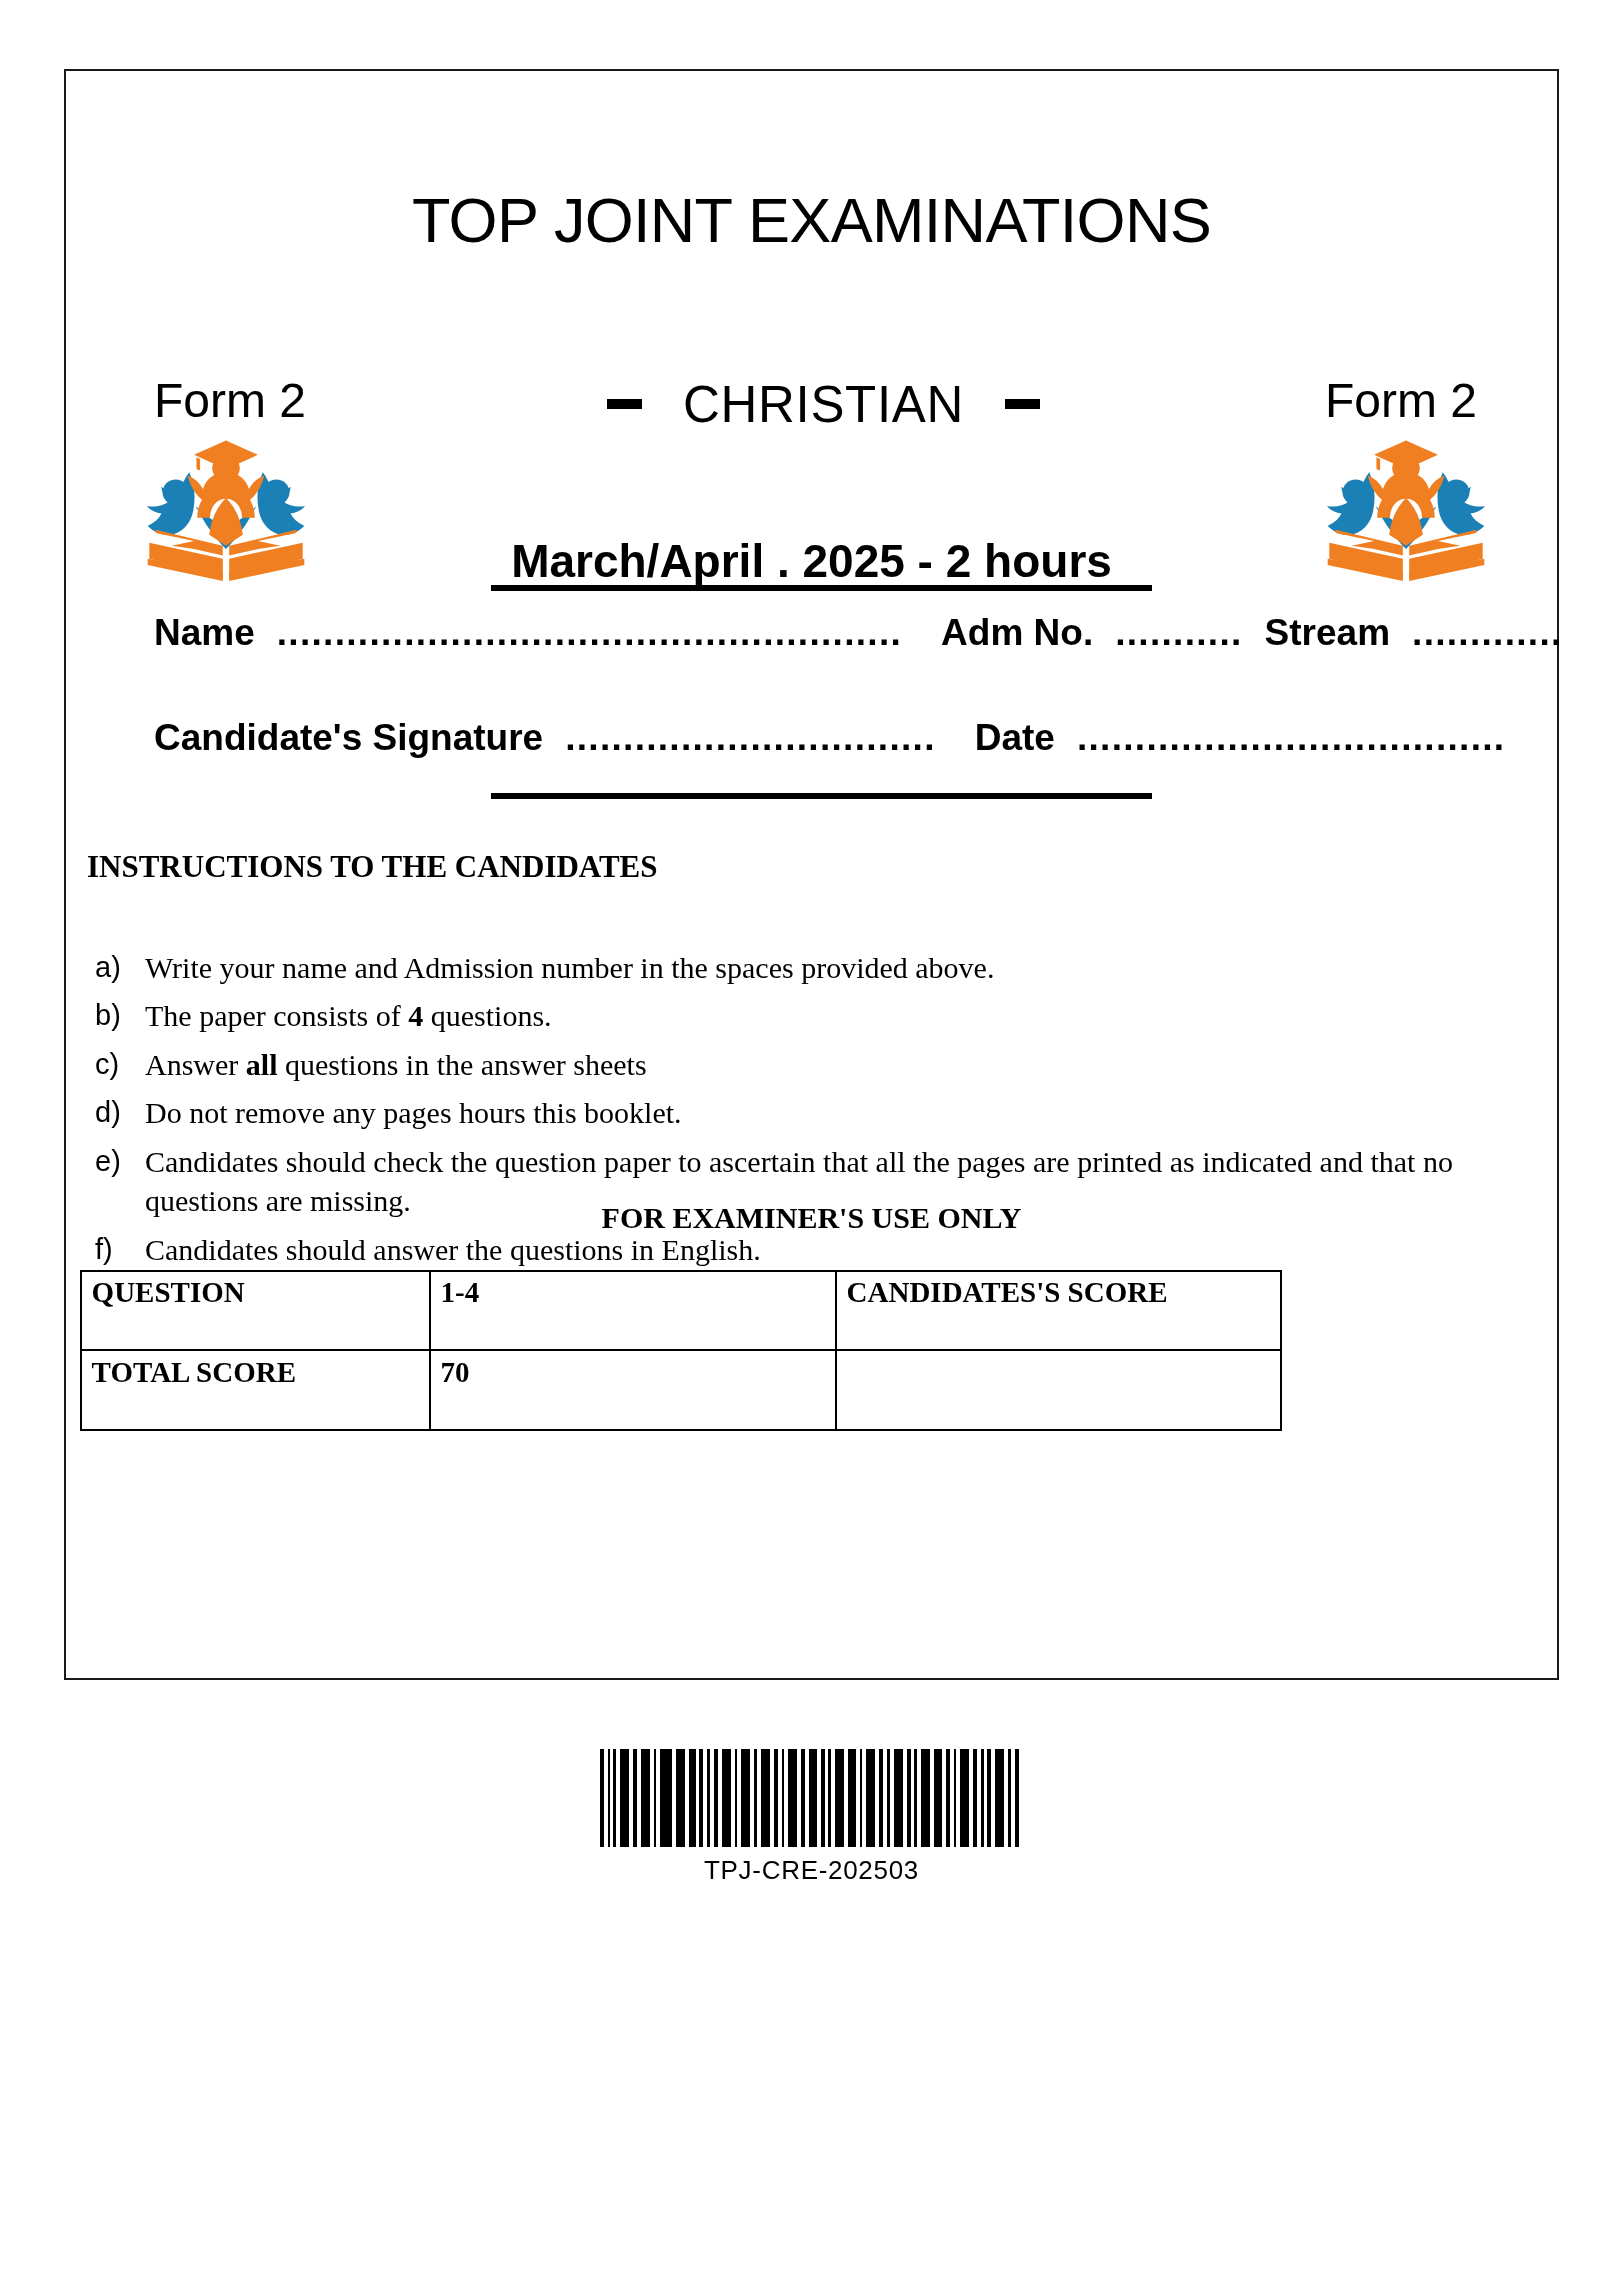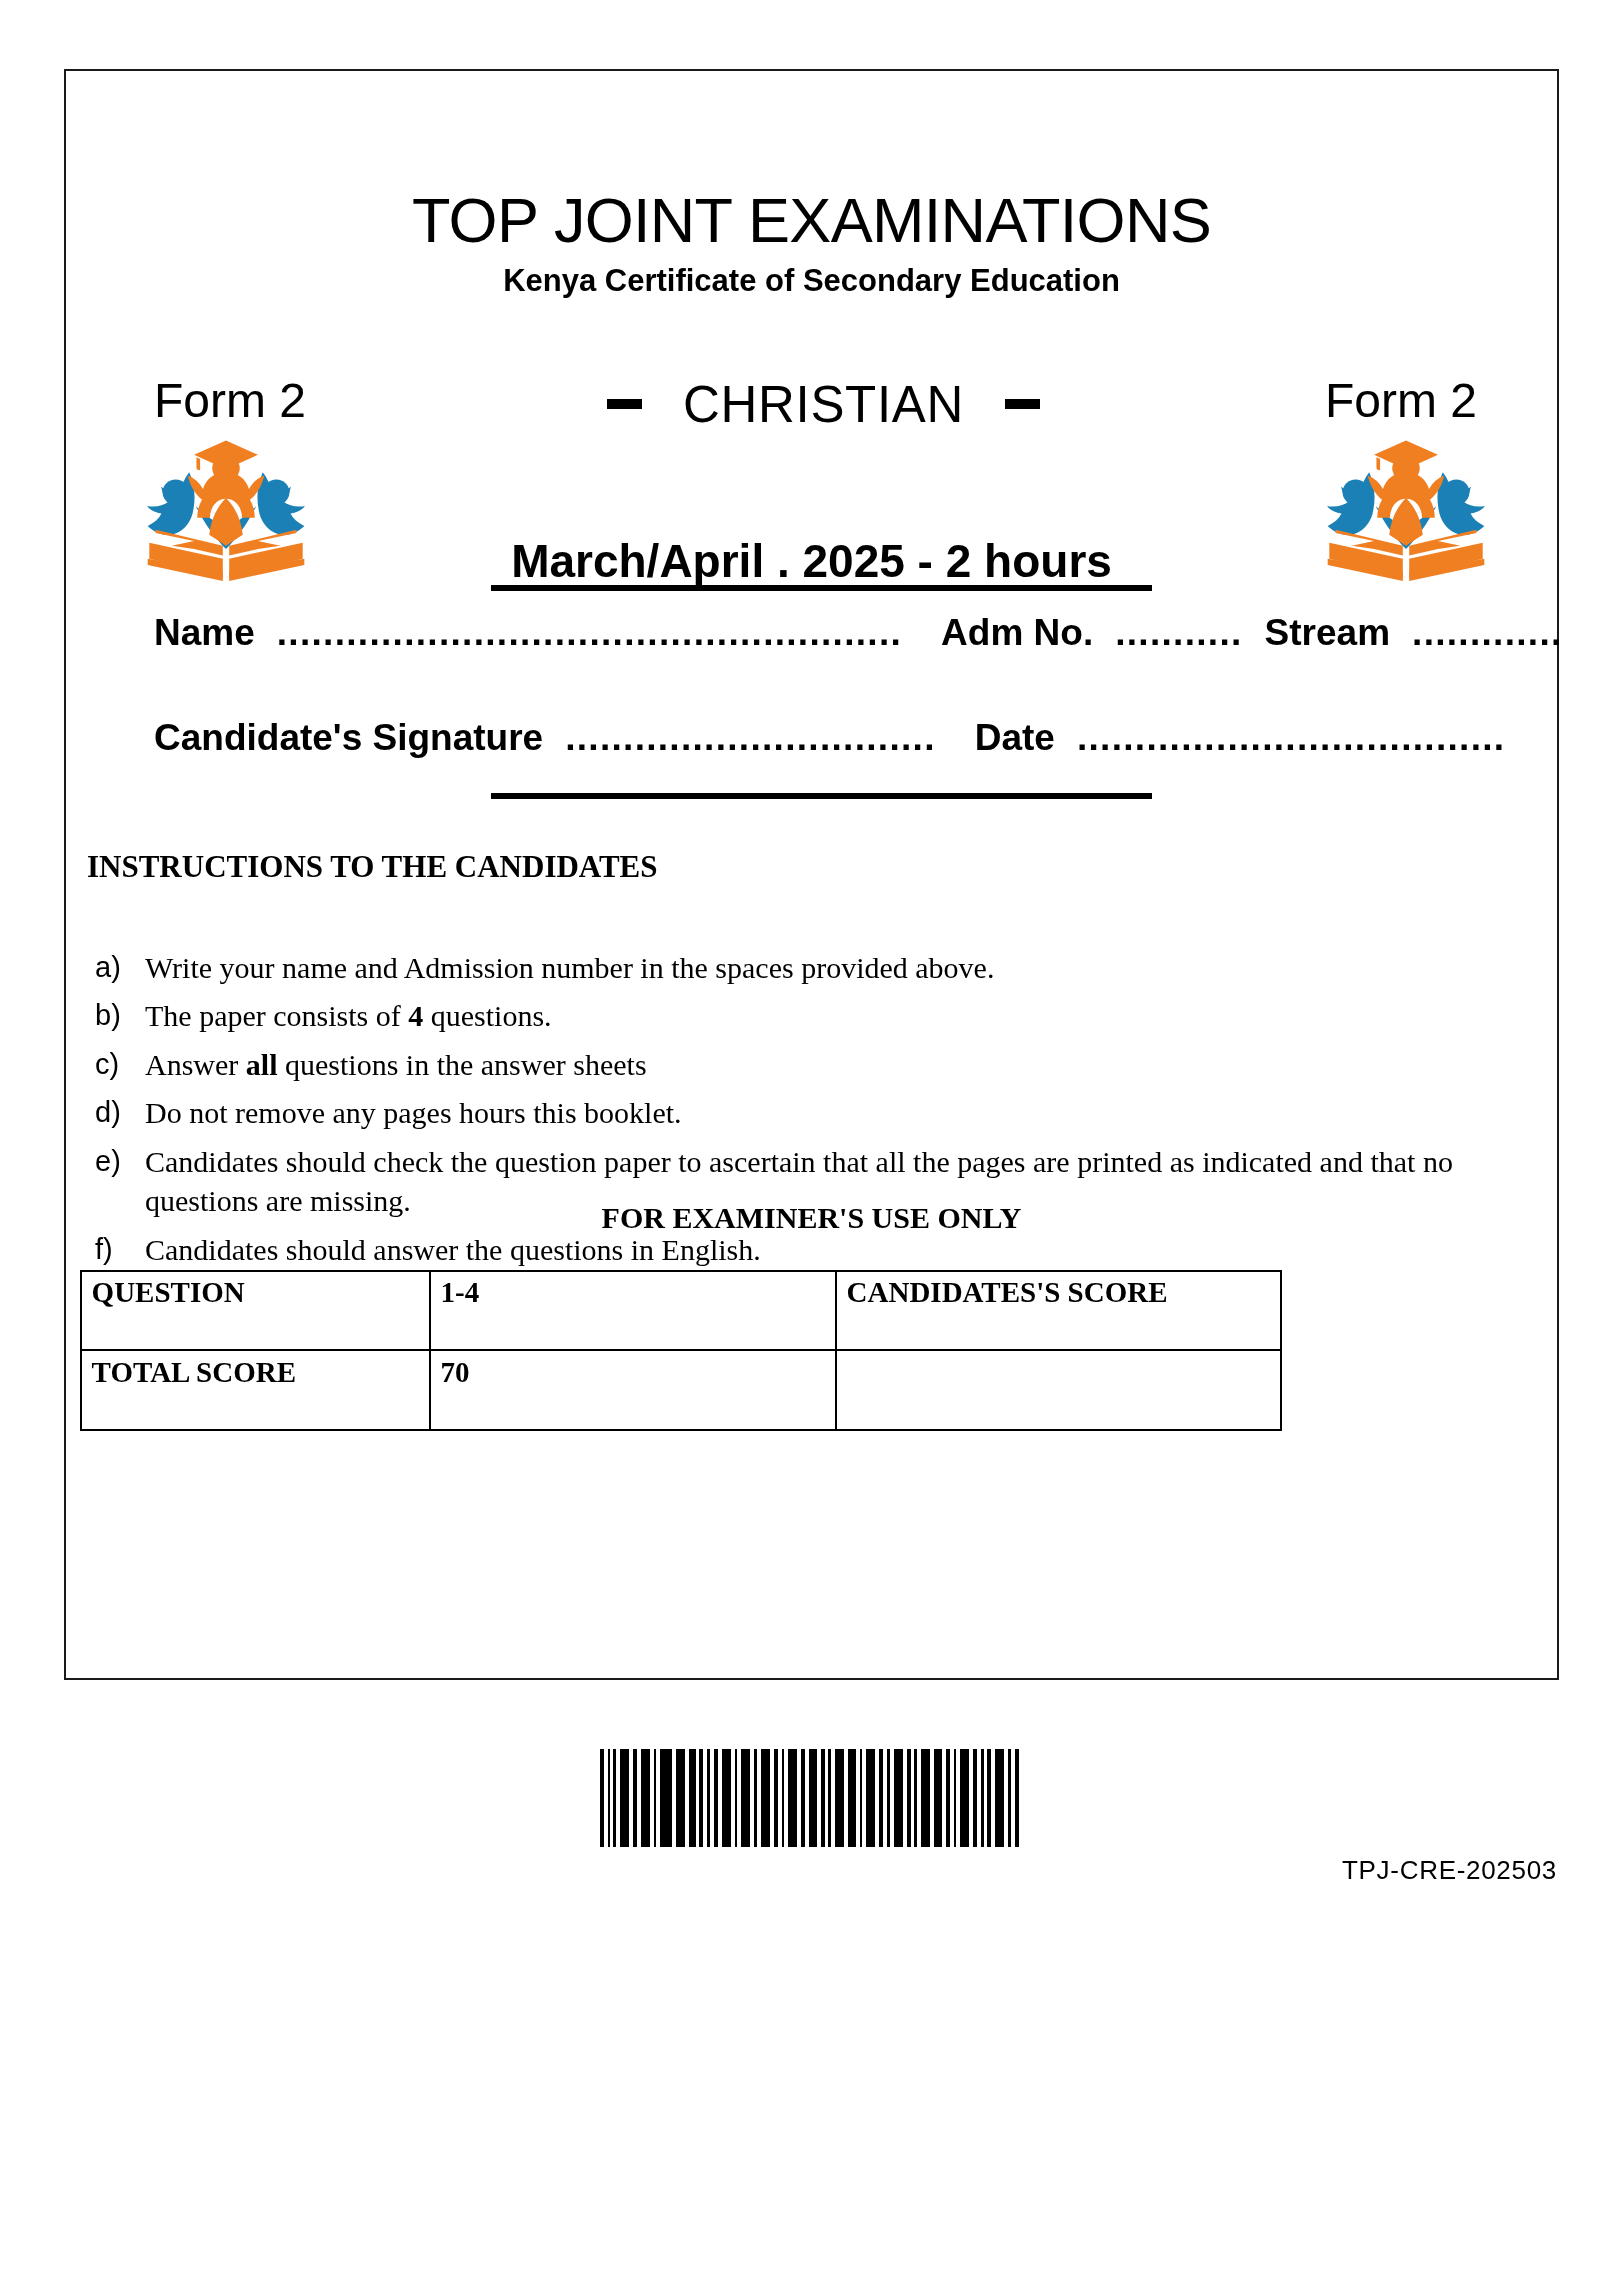--- a/index.html
+++ b/index.html
@@ -248,31 +248,29 @@
     background: #000;
     vertical-align: top;
   }
   .barcode-bars i.w0 { background: transparent; }
   .barcode-text {
     margin-top: 7.9px;
     font-family: "Liberation Sans", sans-serif;
     font-size: 26px;
     letter-spacing: 0.7px;
     color: #000;
-    text-align: right;
   }
 </style>
 </head>
 <body>
 
 <div class="page-frame">
   <div class="inner">
 
     <div class="hdr-main-title">TOP JOINT EXAMINATIONS</div>
-    <div class="hdr-sub-title">Kenya Certificate of Secondary Education</div>
 
     <div class="form-label left">Form 2</div>
     <div class="form-label right">Form 2</div>
 
     <div class="subject-line-1">
       <span class="dash"></span><span>CHRISTIAN</span><span class="dash"></span>
     </div>
     <div class="date-line">March/April . 2025 - 2 hours</div>
 
     <div class="logo left">

